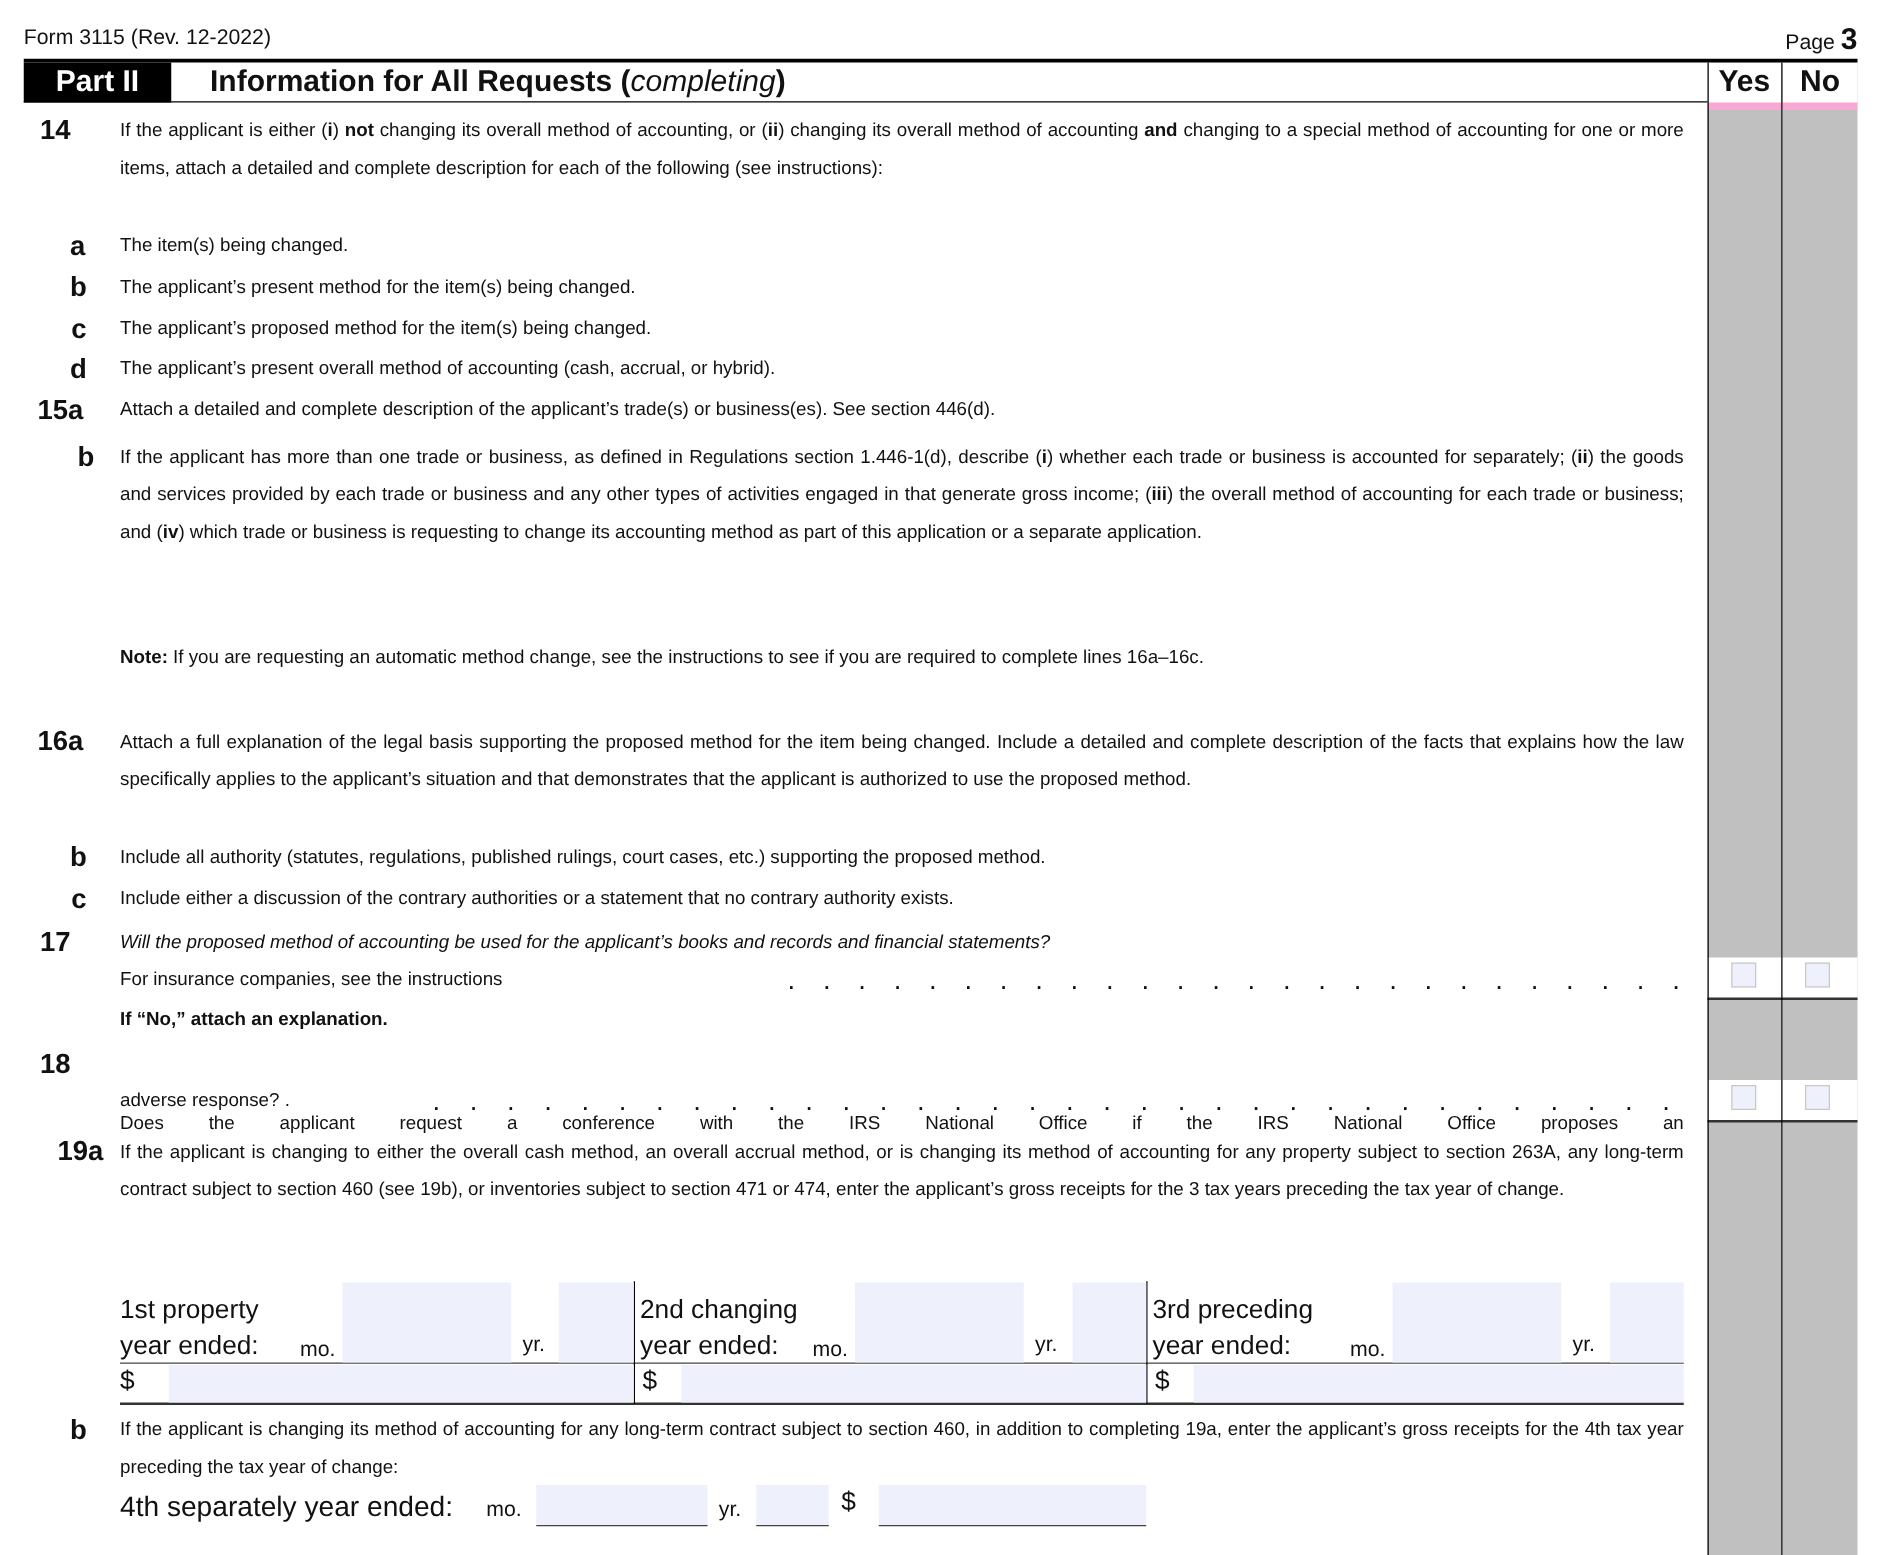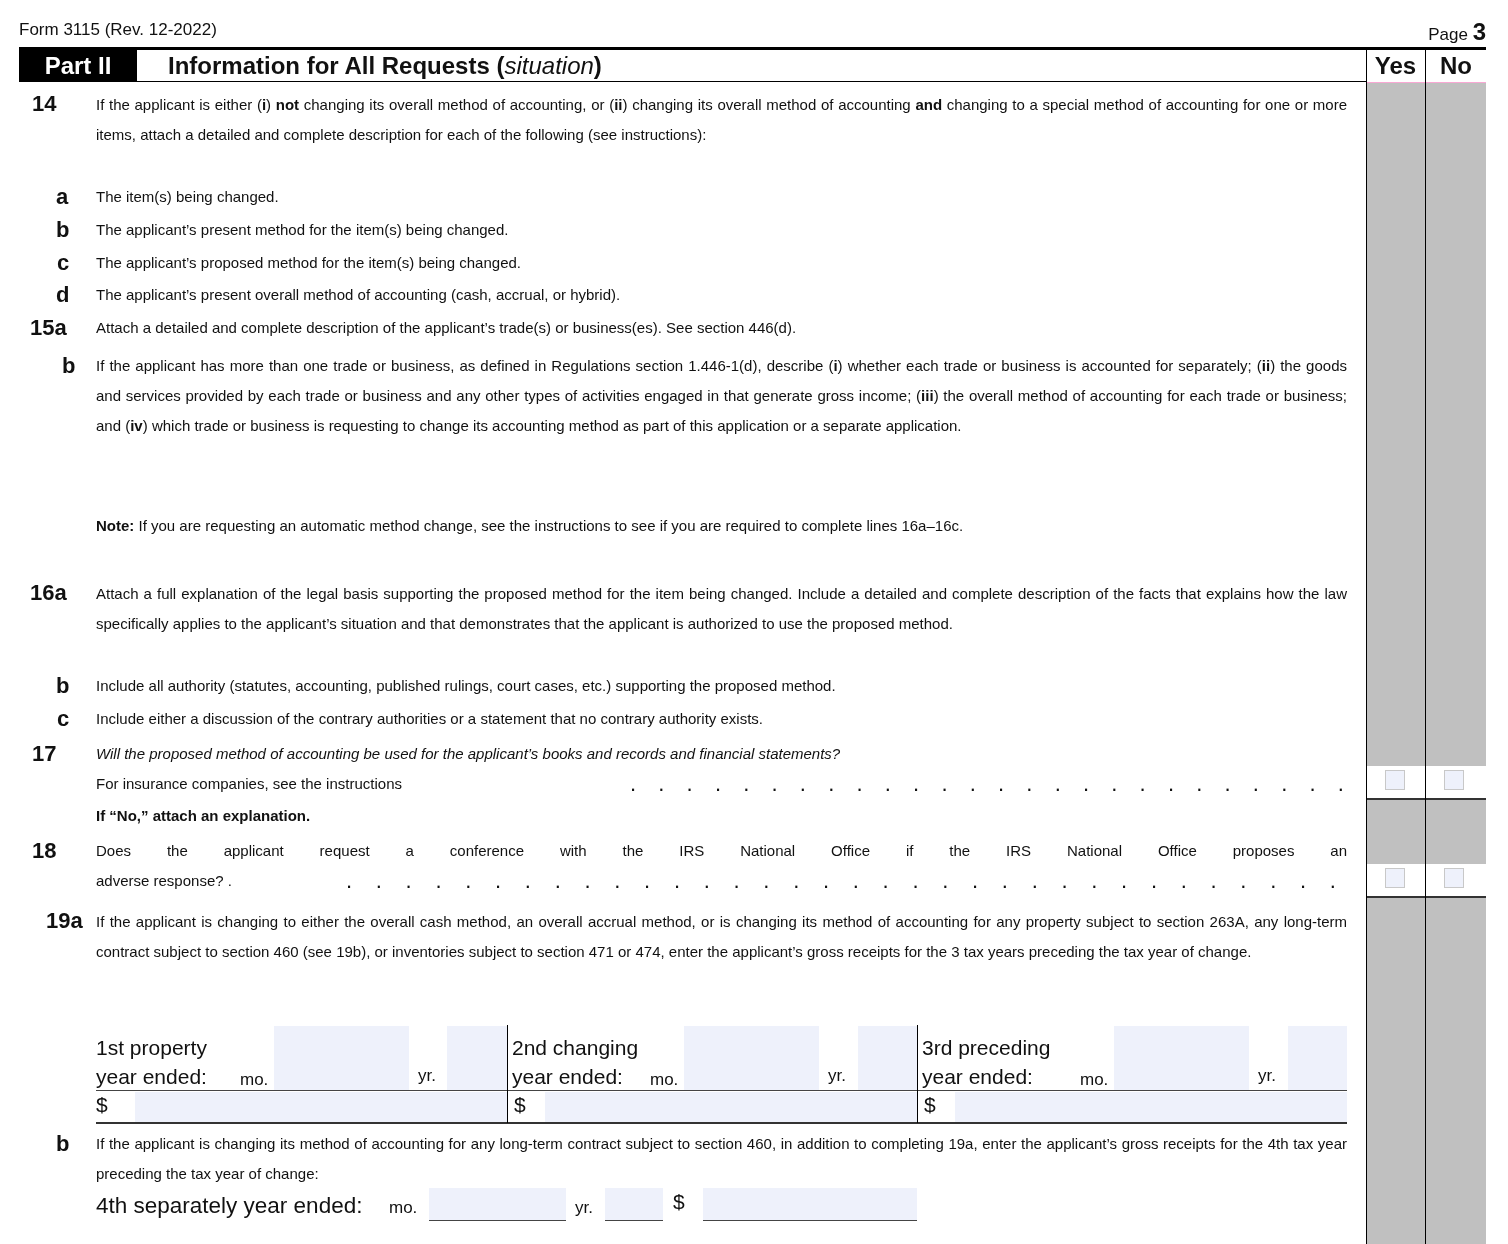--- a/index.html
+++ b/index.html
@@ -13,21 +13,21 @@
   .hdr-bottom { left: 19px; top: 81px; width: 1347px; height: 1px; background: #000; }
   .part-box { left: 19px; top: 50px; width: 118px; height: 32px; background: #000; color: #fff;
               font-weight: bold; font-size: 24px; line-height: 32px; text-align: center; }
   .part-title { left: 168px; top: 50px; font-size: 24px; line-height: 32px; font-weight: bold; }
   .part-title i { font-weight: normal; }
   
   .col { top: 50px; height: 1194px; background: #c0c0c0; }
   .col-yes { left: 1366px; width: 59px; }
   .col-no { left: 1426px; width: 60px; }
   .col-head { top: 50px; height: 32px; background: #fff; font-weight: bold; font-size: 24px;
-              line-height: 32px; text-align: center; border-bottom: 1px solid #f9a8d4; }
+              line-height: 32px; text-align: center; border-bottom: 6px solid #f9a8d4; }
   .vline { top: 50px; width: 1px; height: 1194px; background: #000; }
   .whiteband { height: 33px; background: #fff; }
   .hline { height: 2px; background: #333; }
   .chk { width: 20px; height: 20px; background: #eef1fb; border: 1px solid #c8c8c8; box-sizing: border-box; }
 
   .num { font-weight: bold; font-size: 22px; }
   .txt { left: 96px; width: 1251px; font-size: 15px; line-height: 30px; text-align: justify; }
   .txt.nj { text-align: left; }
   .txt b { font-weight: bold; }
   .small { font-size: 17px; }
@@ -53,21 +53,21 @@
 <div class="abs chk" style="left:1385px;top:770px;"></div>
 <div class="abs chk" style="left:1444px;top:770px;"></div>
 <div class="abs chk" style="left:1385px;top:868px;"></div>
 <div class="abs chk" style="left:1444px;top:868px;"></div>
 
 <div class="abs vline" style="left:1366px;"></div>
 <div class="abs vline" style="left:1425px;"></div>
 
 <div class="abs hdr-line"></div>
 <div class="abs part-box">Part II</div>
-<div class="abs part-title"><span>Information for All Requests</span> (<i>situation</i>)</div>
+<div class="abs part-title"><span>Information for All Requests</span> (<i>completing</i>)</div>
 <div class="abs hdr-bottom"></div>
 
 <div class="abs num" style="left:32px;top:91px;">14</div>
 <div class="abs txt" style="top:90px;"><span>If the applicant is either (</span><b>i</b><span>) </span><b>not</b><span> changing its overall method of accounting, or (</span><b>ii</b><span>) changing its overall method of accounting </span><b>and</b><span> changing to a special method of accounting for one or more items, attach a detailed and complete description for each of the following (see instructions):</span></div>
 
 <div class="abs num" style="left:56px;top:184px;">a</div>
 <div class="abs txt nj" style="top:182px;">The item(s) being changed.</div>
 <div class="abs num" style="left:56px;top:217px;">b</div>
 <div class="abs txt nj" style="top:215px;">The applicant’s present method for the item(s) being changed.</div>
 <div class="abs num" style="left:57px;top:250px;">c</div>
@@ -78,32 +78,32 @@
 <div class="abs num" style="left:30px;top:315px;">15a</div>
 <div class="abs txt nj" style="top:313px;">Attach a detailed and complete description of the applicant’s trade(s) or business(es). See section 446(d).</div>
 
 <div class="abs num" style="left:62px;top:353px;">b</div>
 <div class="abs txt" style="top:351px;"><span>If the applicant has more than one trade or business, as defined in Regulations section 1.446-1(d), describe (</span><b>i</b><span>) whether each trade or business is accounted for separately; (</span><b>ii</b><span>) the goods and services provided by each trade or business and any other types of activities engaged in that generate gross income; (</span><b>iii</b><span>) the overall method of accounting for each trade or business; and (</span><b>iv</b><span>) which trade or business is requesting to change its accounting method as part of this application or a separate application.</span></div>
 <div class="abs txt" style="top:511px;"><b>Note:</b><span> If you are requesting an automatic method change, see the instructions to see if you are required to complete lines 16a–16c.</span></div>
 
 <div class="abs num" style="left:30px;top:580px;">16a</div>
 <div class="abs txt" style="top:579px;">Attach a full explanation of the legal basis supporting the proposed method for the item being changed. Include a detailed and complete description of the facts that explains how the law specifically applies to the applicant’s situation and that demonstrates that the applicant is authorized to use the proposed method.</div>
 <div class="abs num" style="left:56px;top:673px;">b</div>
-<div class="abs txt nj" style="top:671px;">Include all authority (statutes, accounting, published rulings, court cases, etc.) supporting the proposed method.</div>
+<div class="abs txt nj" style="top:671px;">Include all authority (statutes, regulations, published rulings, court cases, etc.) supporting the proposed method.</div>
 <div class="abs num" style="left:57px;top:706px;">c</div>
 <div class="abs txt nj" style="top:704px;">Include either a discussion of the contrary authorities or a statement that no contrary authority exists.</div>
 
 <div class="abs num" style="left:32px;top:741px;text-align:right;">17</div>
 <div class="abs txt nj" style="top:739px;font-style:italic;">Will the proposed method of accounting be used for the applicant’s books and records and financial statements?</div>
 <div class="abs txt nj" style="top:769px;">For insurance companies, see the instructions</div>
 <div class="abs" style="left:630px;top:769px;font-size:22px;line-height:30px;width:717px;overflow:hidden;white-space:nowrap;letter-spacing:22.2px;">............................</div>
 <div class="abs txt nj" style="top:801px;font-weight:bold;">If “No,” attach an explanation.</div>
 
 <div class="abs num" style="left:32px;top:838px;">18</div>
-<div class="abs txt" style="top:836px;text-align-last:justify;">Does the applicant request a conference with the IRS National Office if the IRS National Office proposes an</div>
+<div class="abs txt" style="top:884px;text-align-last:justify;">Does the applicant request a conference with the IRS National Office if the IRS National Office proposes an</div>
 <div class="abs txt nj" style="top:866px;">adverse response? .</div>
 <div class="abs" style="left:346px;top:866px;font-size:22px;line-height:30px;width:1001px;overflow:hidden;white-space:nowrap;letter-spacing:23.7px;">..........................................</div>
 
 <div class="abs num" style="left:30px;top:908px;margin-left:16px;">19a</div>
 <div class="abs txt" style="top:907px;">If the applicant is changing to either the overall cash method, an overall accrual method, or is changing its method of accounting for any property subject to section 263A, any long-term contract subject to section 460 (see 19b), or inventories subject to section 471 or 474, enter the applicant’s gross receipts for the 3 tax years preceding the tax year of change.</div>
 
 <div class="abs" style="left:96px;top:1090px;width:1251px;height:1px;background:#444;"></div>
 <div class="abs" style="left:96px;top:1122px;width:1251px;height:2px;background:#333;"></div>
 <div class="abs" style="left:507px;top:1025px;width:1px;height:98px;background:#000;"></div>
 <div class="abs" style="left:917px;top:1025px;width:1px;height:98px;background:#000;"></div>

